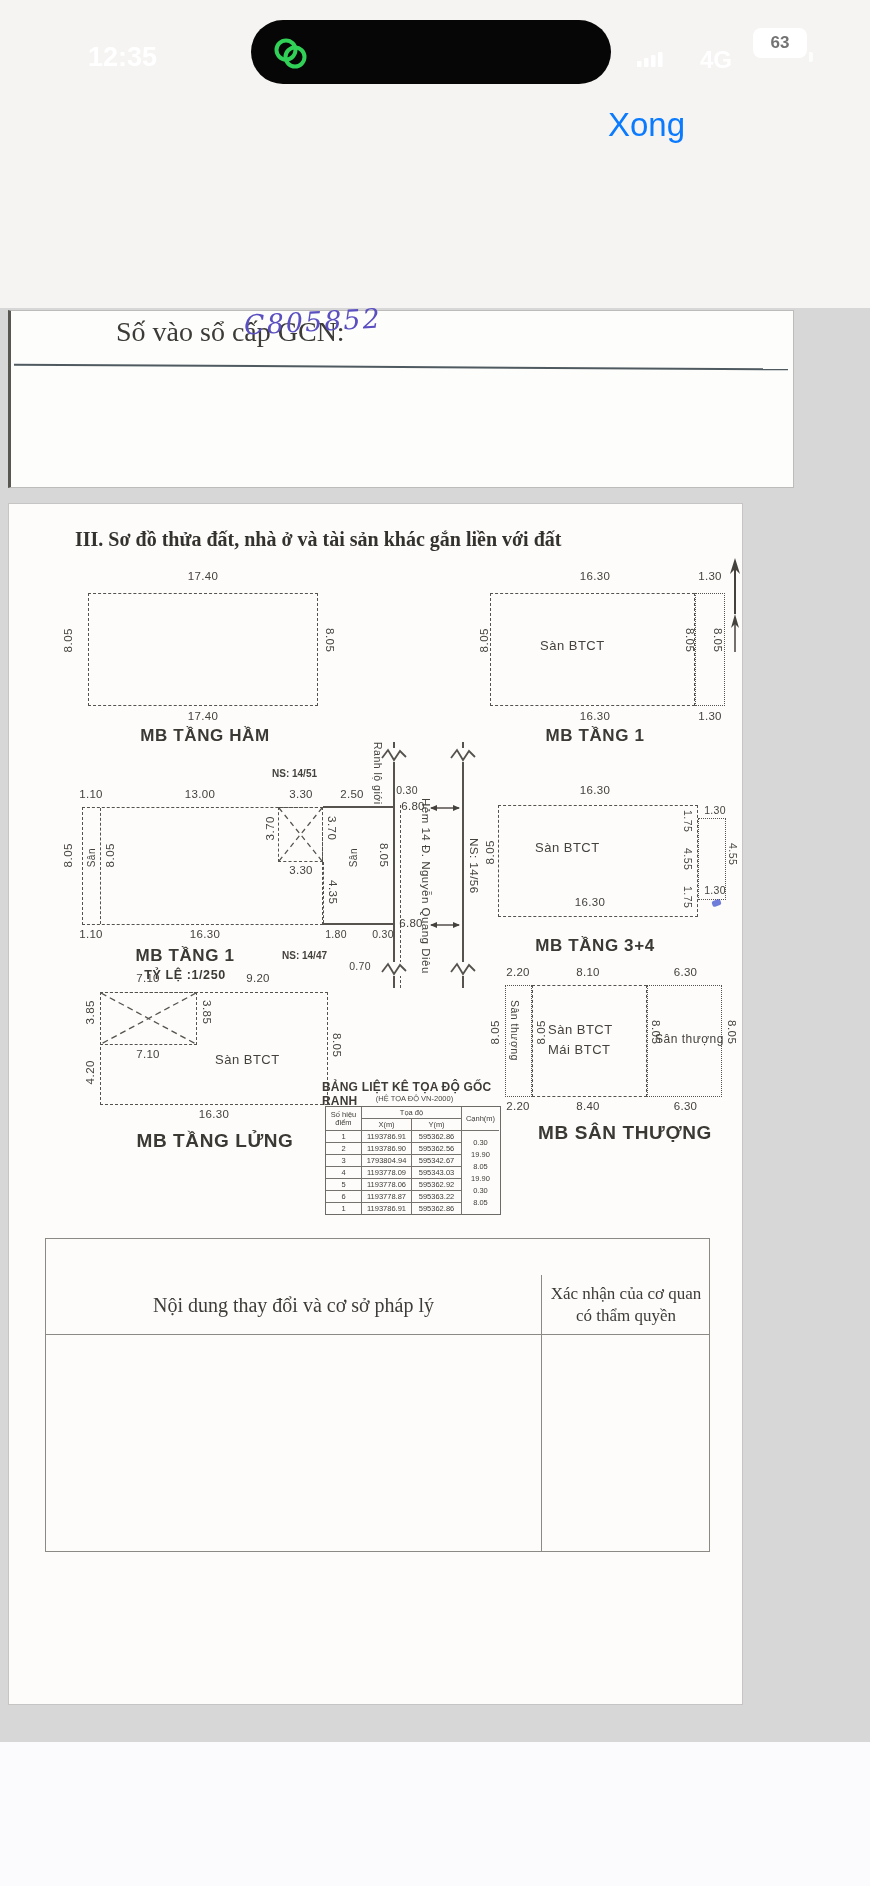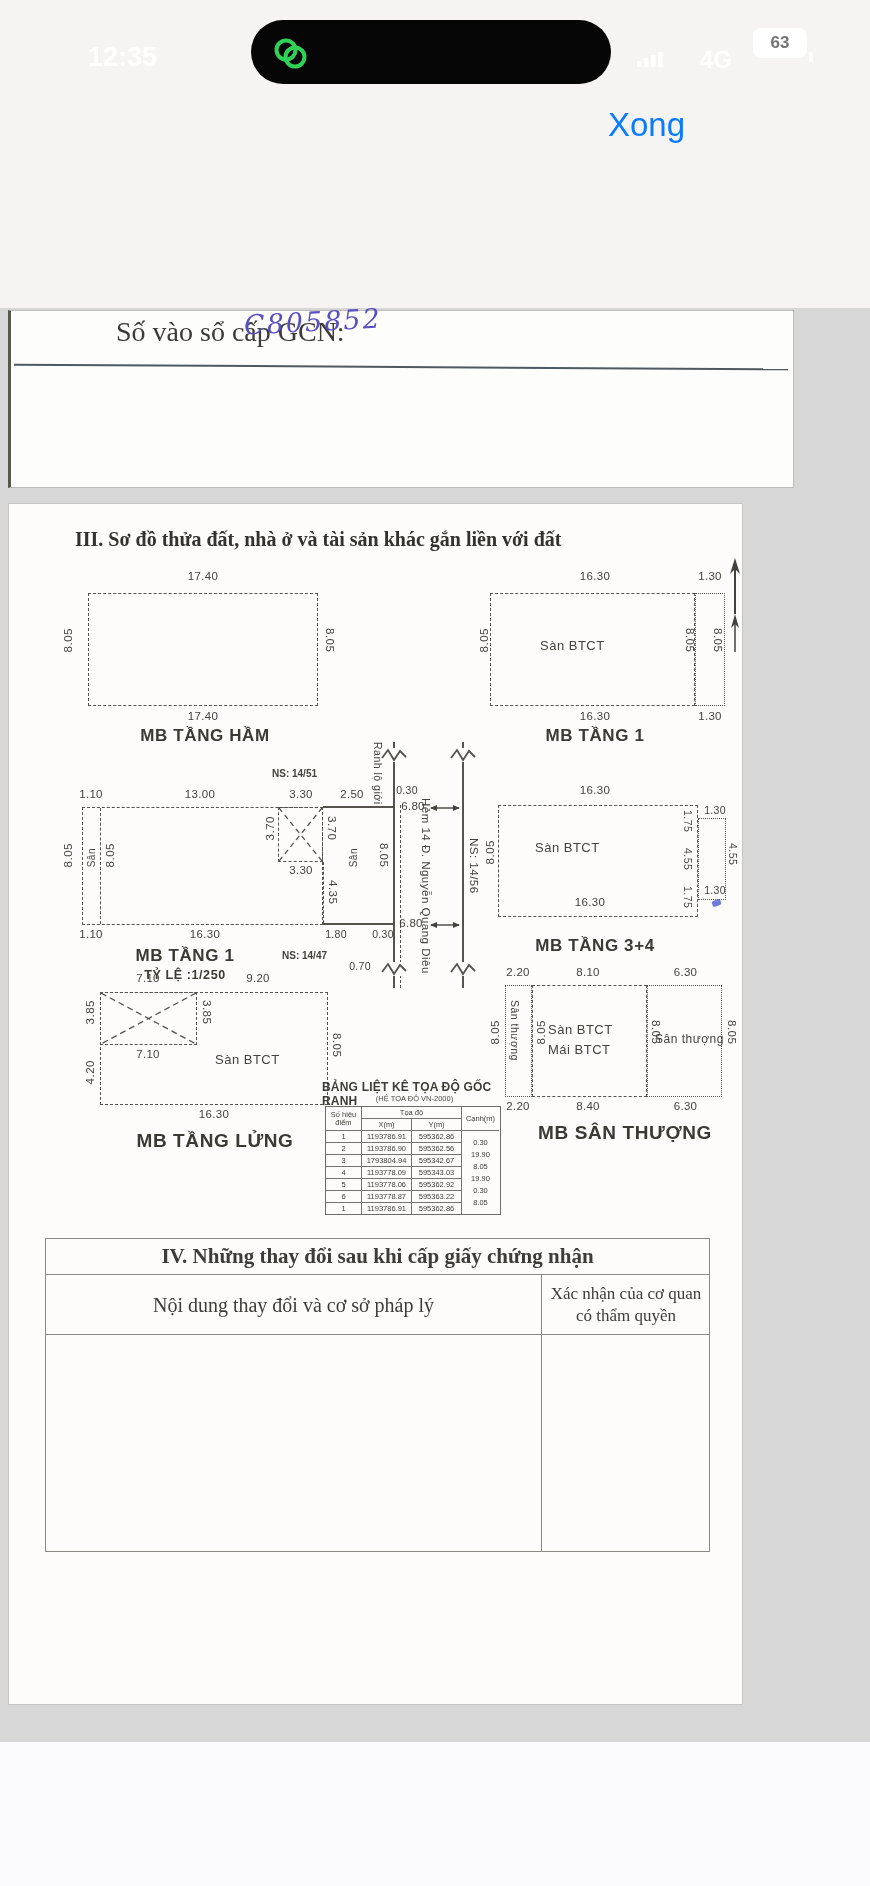--- a/index.html
+++ b/index.html
@@ -278,21 +278,20 @@
       <span class="edgeval" style="top:19px;">19.90</span>
       <span class="edgeval" style="top:31px;">8.05</span>
       <span class="edgeval" style="top:43px;">19.90</span>
       <span class="edgeval" style="top:55px;">0.30</span>
       <span class="edgeval" style="top:67px;">8.05</span>
     </div>
   </div>
 </div>
 
 <div class="s4">
-  <div class="s4head">IV. Những thay đổi sau khi cấp giấy chứng nhận</div>
   <div class="s4cols"></div>
   <div class="s4left">Nội dung thay đổi và cơ sở pháp lý</div>
   <div class="s4right">Xác nhận của cơ quan có thẩm quyền</div>
   <div class="s4divider"></div>
 </div>
 
 <div class="toolbar">
   
   
   

